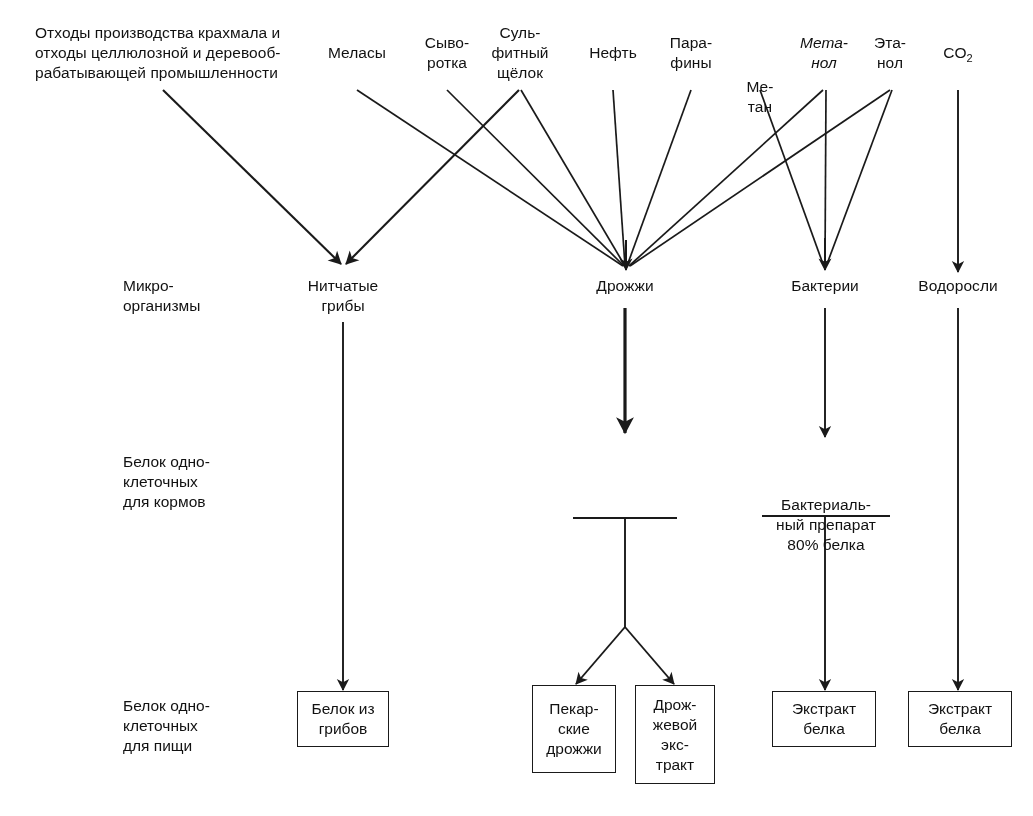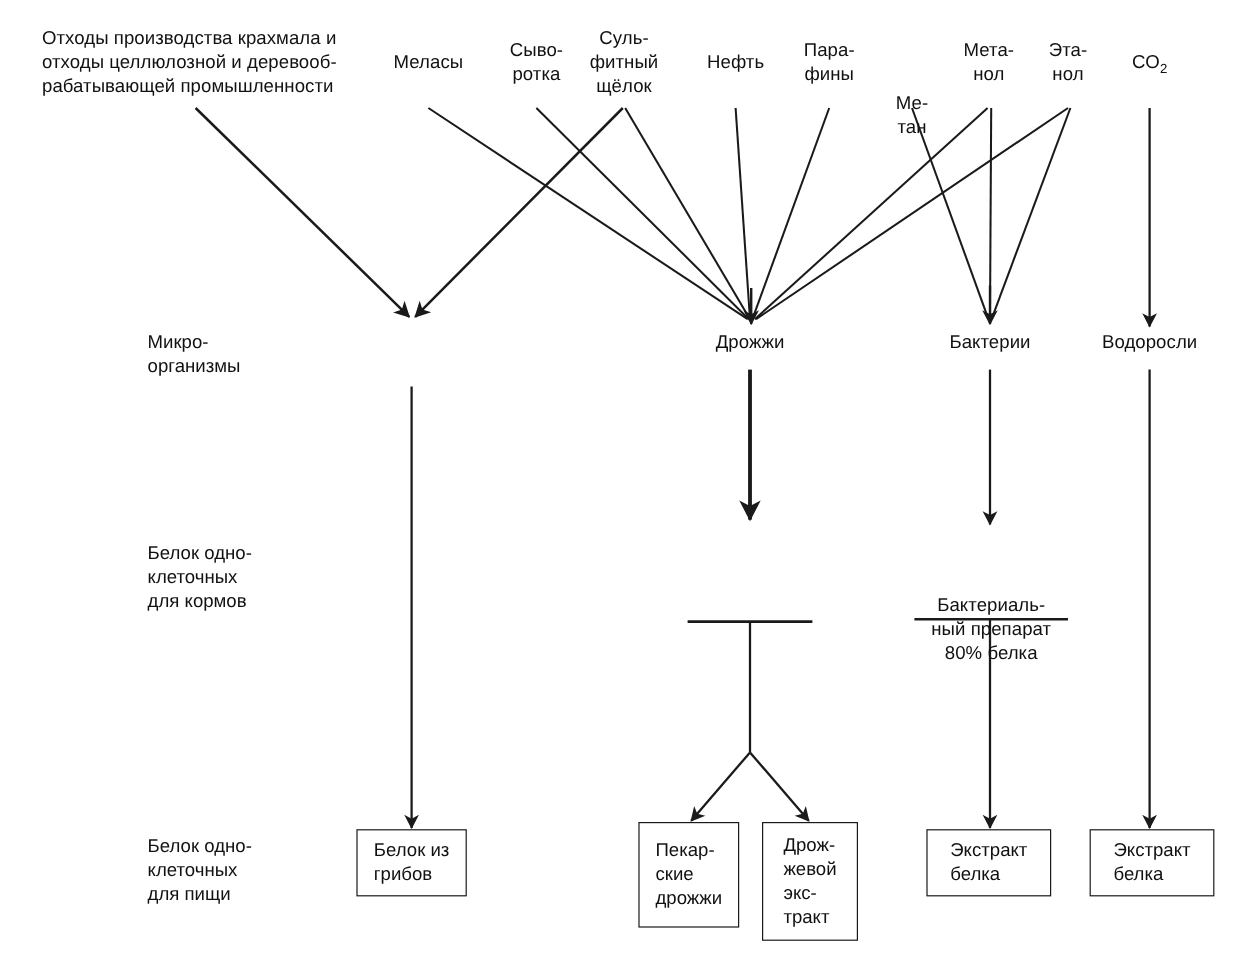--- a/index.html
+++ b/index.html
@@ -39,21 +39,21 @@
     text-align: left;
     margin-left: 13px;
   }
   .box {
     position: absolute;
     box-sizing: border-box;
     border: 1.6px solid #1a1a1a;
     background: #ffffff;
     font-size: 15.5px;
     line-height: 20px;
-    text-align: left;
+    text-align: center;
     white-space: pre-line;
     display: flex;
     align-items: center;
     justify-content: center;
     color: #111111;
   }
   .rowlabel {
     position: absolute;
     font-size: 15.5px;
     line-height: 20px;
@@ -163,26 +163,28 @@
   <div class="lbl" style="left:407px; top:33px; width:80px;">Сыво-
 ротка</div>
   <div class="lbl" style="left:477px; top:23px; width:86px;">Суль-
 фитный
 щёлок</div>
   <div class="lbl" style="left:571px; top:43px; width:84px;">Нефть</div>
   <div class="lbl" style="left:649px; top:33px; width:84px;">Пара-
 фины</div>
   <div class="lbl" style="left:723px; top:33px; width:74px;margin-top:44px;">Ме-
 тан</div>
-  <div class="lbl" style="left:785px; top:33px; width:78px;">Мета-
+  <div class="lbl" style="left:785px; top:33px; width:78px;font-style:italic;">Мета-
 нол</div>
   <div class="lbl" style="left:853px; top:33px; width:74px;">Эта-
 нол</div>
   <div class="lbl" style="left:918px; top:43px; width:80px;"><span>CO</span><span class="sub">2</span></div>
 
+  <div class="lbl" style="left:288px; top:276px; width:110px;">Нитчатые
+грибы</div>
   <div class="lbl" style="left:575px; top:276px; width:100px;">Дрожжи</div>
   <div class="lbl" style="left:772px; top:276px; width:106px;">Бактерии</div>
   <div class="lbl" style="left:898px; top:276px; width:120px;">Водоросли</div>
 
   <div class="lbl" style="left:754px; top:450px; width:144px;margin-top:45px;">Бактериаль-
 ный препарат
 80% белка</div>
 
   <div class="box" style="left:297px; top:691px; width:92px; height:56px;">Белок из
 грибов</div>

